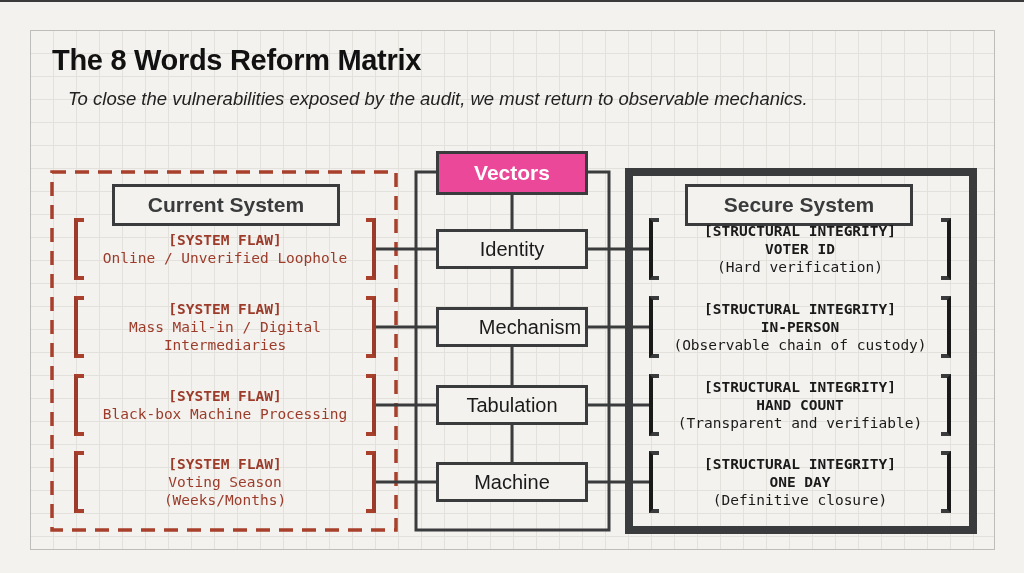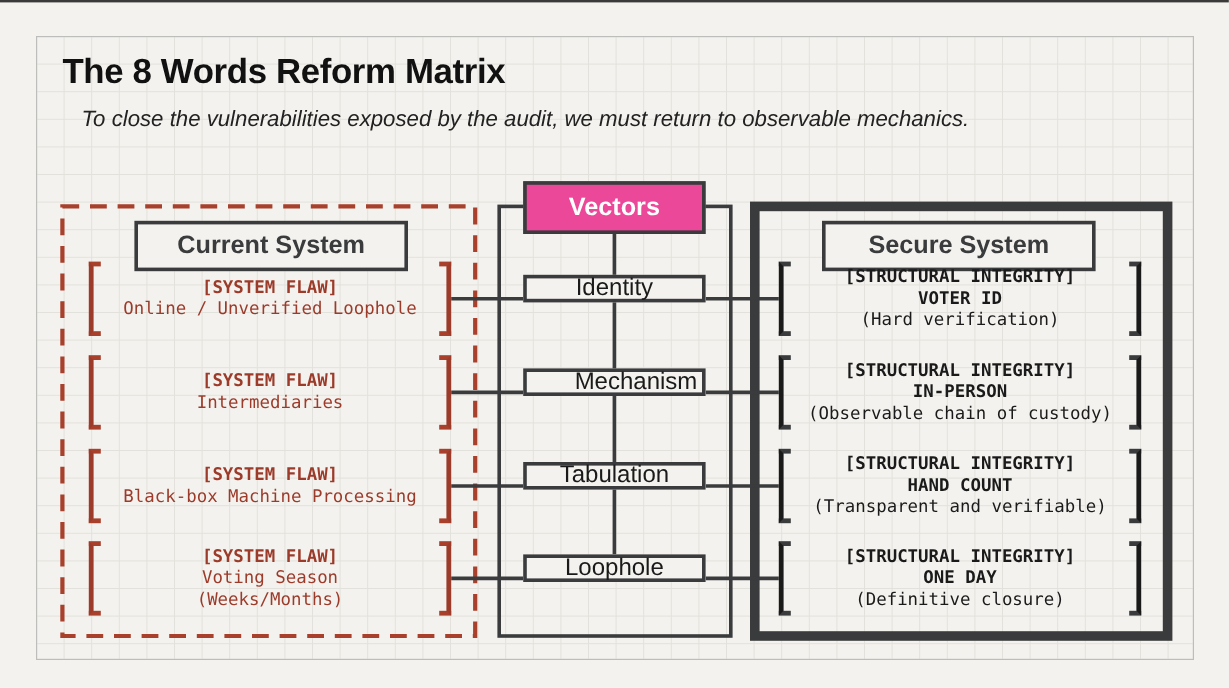--- a/index.html
+++ b/index.html
@@ -8,21 +8,21 @@
   .panel{position:absolute;left:30px;top:30px;width:965px;height:520px;border:1px solid #bdbdbb;box-sizing:border-box;
     background-color:#f3f2ee;
     background-image:linear-gradient(#e2e1dc 1px,transparent 1px),linear-gradient(90deg,#e2e1dc 1px,transparent 1px);
     background-size:23px 23px;background-position:-1px -1px;}
   .title{position:absolute;left:52px;top:44px;font-size:29px;font-weight:bold;color:#111;letter-spacing:-0.3px;}
   .subtitle{position:absolute;left:52px;top:88px;font-size:18.5px;font-style:italic;color:#222;margin-left:16px;}
   svg.lines{position:absolute;left:0;top:0;}
   .hdr{position:absolute;box-sizing:border-box;display:flex;align-items:center;justify-content:center;font-weight:bold;font-size:21px;}
   .hdr.light{background:#f3f2ee;border:3px solid #3a3b3c;color:#3a3b3c;margin-top:32px;}
   .hdr.dark{background:#ec4899;border:3px solid #3a3b3c;color:#fff;}
-  .vec{position:absolute;left:436px;width:152px;height:23px;box-sizing:border-box;border:3px solid #3a3b3c;background:#f3f2ee;
+  .vec{position:absolute;left:436px;width:152px;height:40px;box-sizing:border-box;border:3px solid #3a3b3c;background:#f3f2ee;
     display:flex;align-items:center;justify-content:center;font-size:20px;color:#1a1a1a;}
   .cell{position:absolute;box-sizing:border-box;display:flex;flex-direction:column;align-items:center;justify-content:center;
     font-family:"DejaVu Sans Mono",monospace;text-align:center;line-height:18px;font-size:14.5px;}
   .cell .br{position:absolute;top:0;bottom:0;width:10px;border-top:4px solid;border-bottom:4px solid;box-sizing:border-box;}
   .cell .br.l{left:0;border-left:4px solid;}
   .cell .br.r{right:0;border-right:4px solid;}
   .flaw{color:#9c3b2a;}
   .flaw .br{border-color:#a8402c;}
   .flaw .tag{font-weight:bold;}
   .sec{color:#1a1a1a;}
@@ -83,20 +83,21 @@
       <span class="br l"></span>
       <span class="br r"></span>
       <div class="tag">[STRUCTURAL INTEGRITY]</div>
       <div class="key">VOTER ID</div>
       <div>(Hard verification)</div>
     </div>
     <div class="cell flaw" style="left: 74px; top: 296px; width: 302px; height: 62px;">
       <span class="br l"></span>
       <span class="br r"></span>
       <div class="tag">[SYSTEM FLAW]</div>
+      <div>Mass Mail-in / Digital</div>
       <div>Intermediaries</div>
     </div>
     <div class="vec" style="top: 307px; padding-left: 36px;">
       <span>Mechanism</span>
     </div>
     <div class="cell sec" style="left: 649px; top: 296px; width: 302px; height: 62px;">
       <span class="br l"></span>
       <span class="br r"></span>
       <div class="tag">[STRUCTURAL INTEGRITY]</div>
       <div class="key">IN-PERSON</div>
@@ -119,21 +120,21 @@
       <div>(Transparent and verifiable)</div>
     </div>
     <div class="cell flaw" style="left: 74px; top: 451px; width: 302px; height: 62px;">
       <span class="br l"></span>
       <span class="br r"></span>
       <div class="tag">[SYSTEM FLAW]</div>
       <div>Voting Season</div>
       <div>(Weeks/Months)</div>
     </div>
     <div class="vec" style="top: 462px;">
-      <span>Loophole</span>
+      <span>Machine</span>
     </div>
     <div class="cell sec" style="left: 649px; top: 451px; width: 302px; height: 62px;">
       <span class="br l"></span>
       <span class="br r"></span>
       <div class="tag">[STRUCTURAL INTEGRITY]</div>
       <div class="key">ONE DAY</div>
       <div>(Definitive closure)</div>
     </div>
   </div>
 

